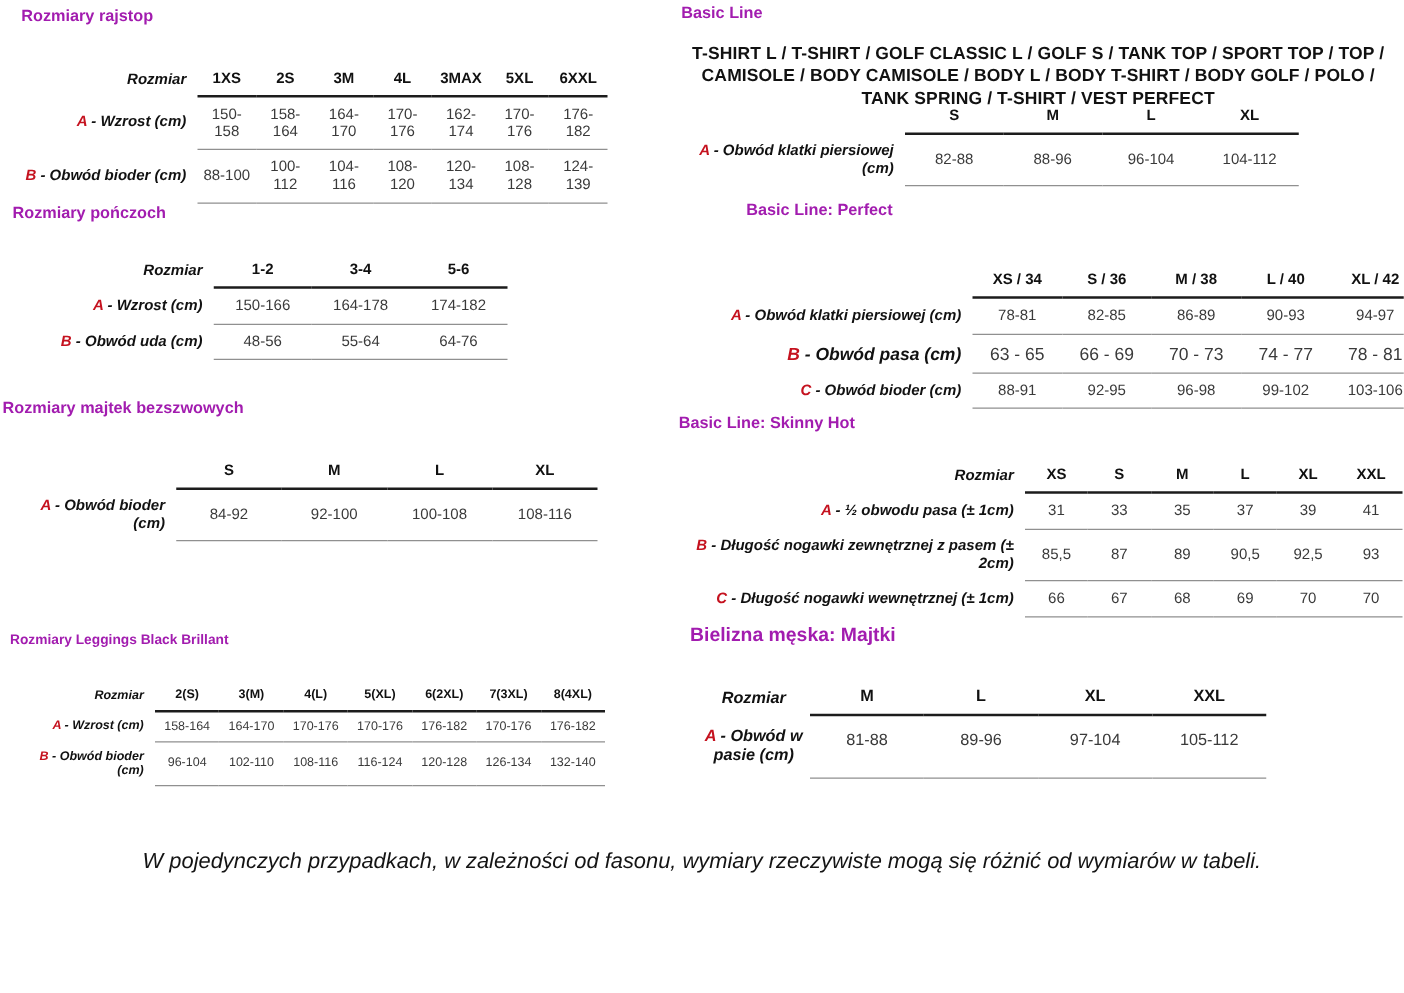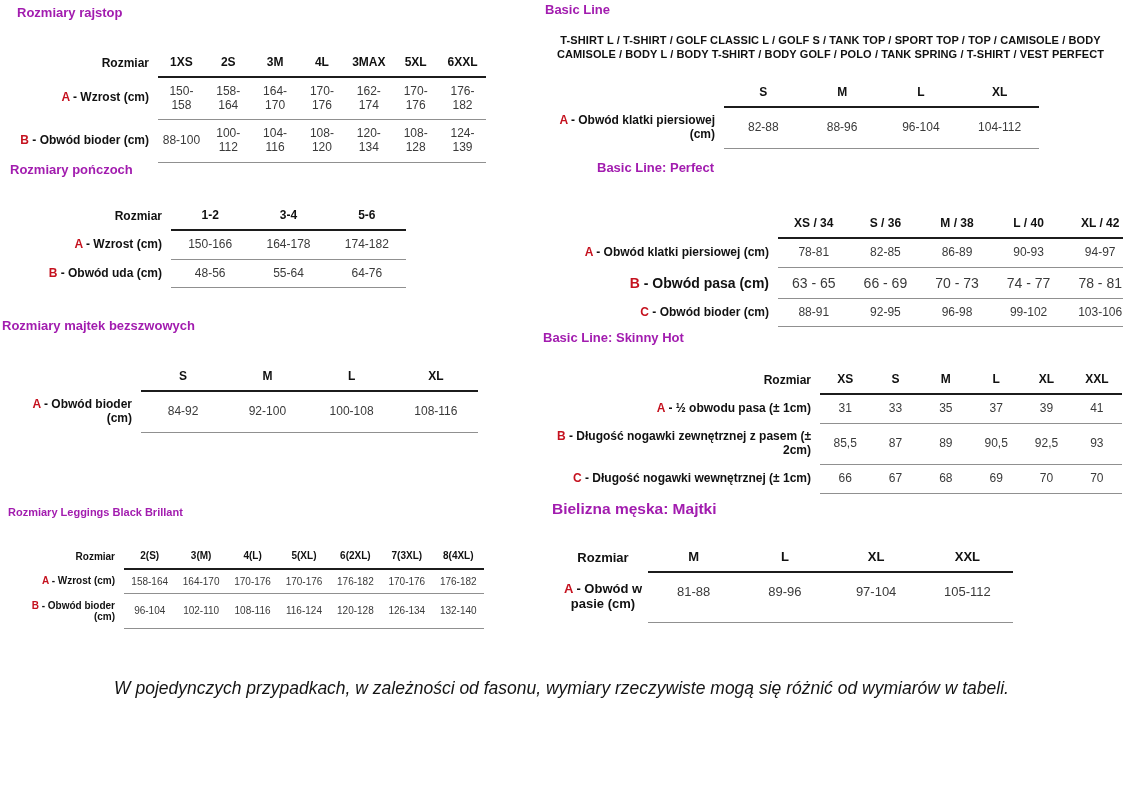--- a/index.html
+++ b/index.html
@@ -17,21 +17,21 @@
     font-weight: bold;
     font-size: 13px;
     color: #a21caf;
     white-space: nowrap;
   }
   .sec-title.small { font-size: 11px; }
   .sec-title.large { font-size: 15.5px; }
 
   .caption {
     font-weight: bold;
-    font-size: 11px;
+    font-size: 14px;
     line-height: 1.3;
     text-align: center;
     color: #111;
     letter-spacing: 0.1px;
   }
 
   table.tbl {
     border-collapse: collapse;
     table-layout: fixed;
     position: absolute;
@@ -52,20 +52,21 @@
   .tbl tbody td {
     color: #3a3a3a;
     border-bottom: 1px solid #909090;
   }
   .tbl th.lbl {
     text-align: right;
     padding-right: 9px;
     border-bottom: none !important;
     font-weight: bold;
     color: #111;
+    font-style: italic;
   }
   .red-letter { font-weight: bold; }
 
   
   #t-rajstop   { left: 10px;  top: 52px;  width: 476px; }
   #t-rajstop   th.lbl { width: 137px; }
   #t-ponczoch  { left: 25px;  top: 205px; width: 381px; }
   #t-ponczoch  th.lbl { width: 135px; }
   #t-majtek    { left: 2px;   top: 366px; width: 476px; }
   #t-majtek    th.lbl { width: 128px; }

